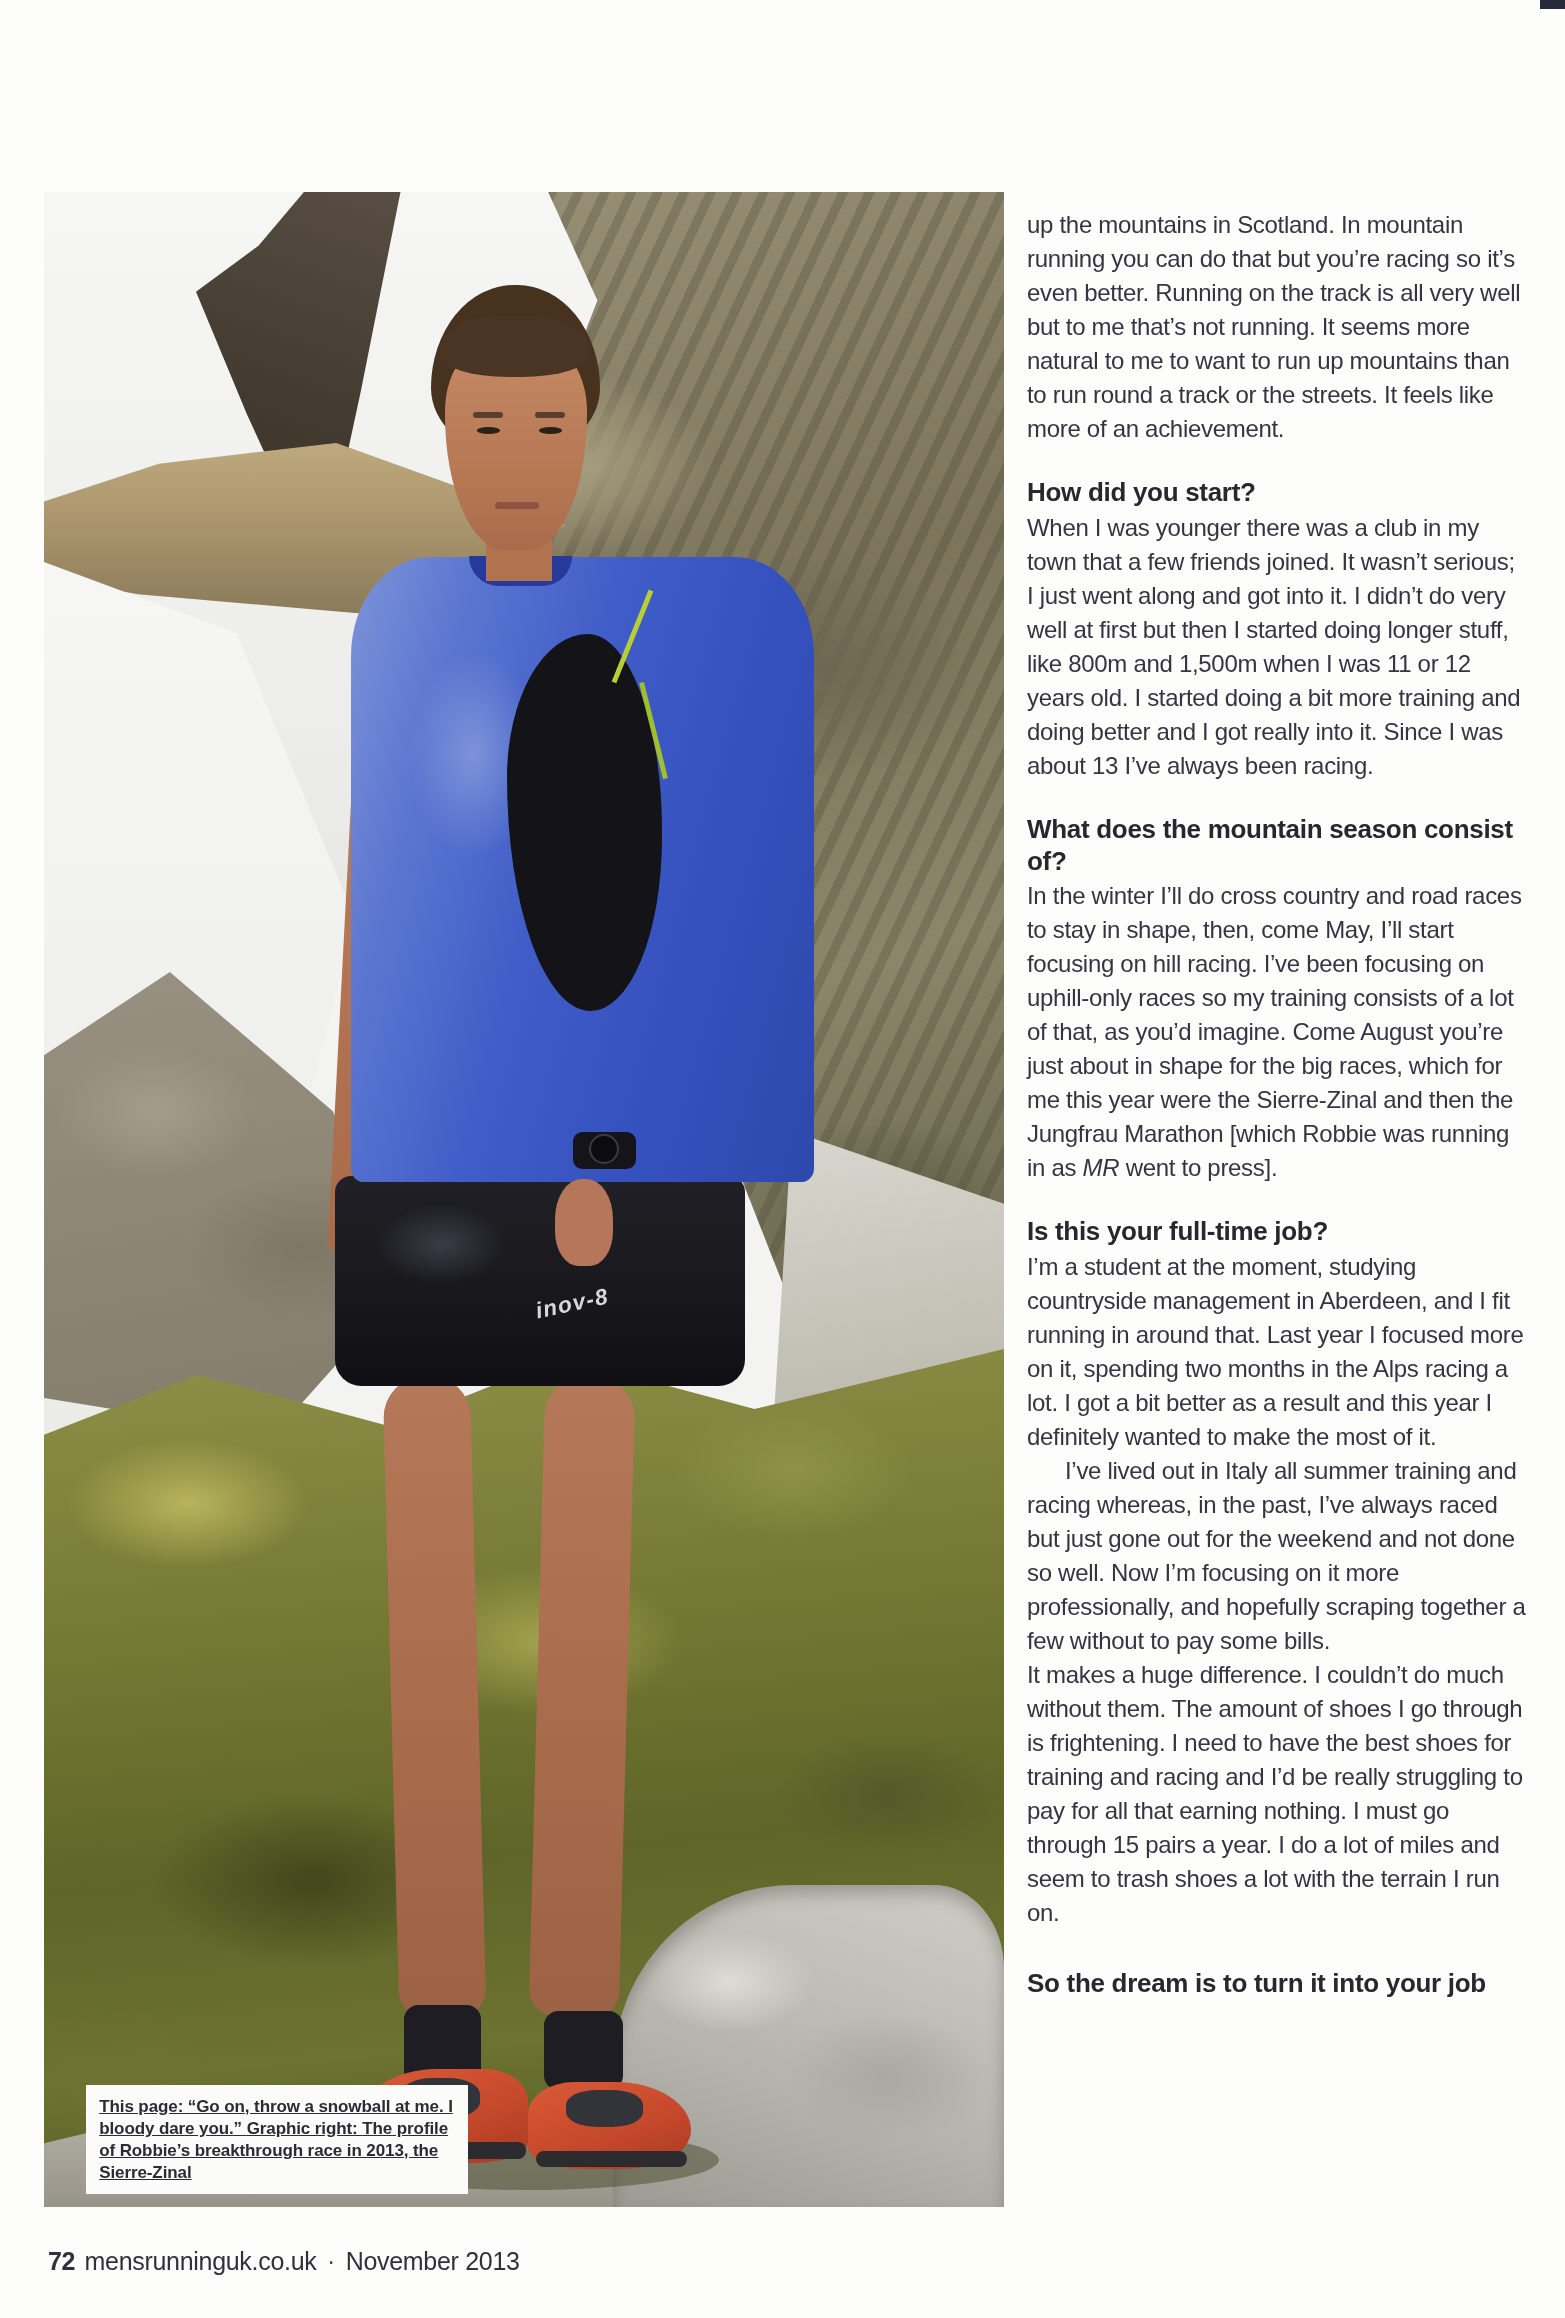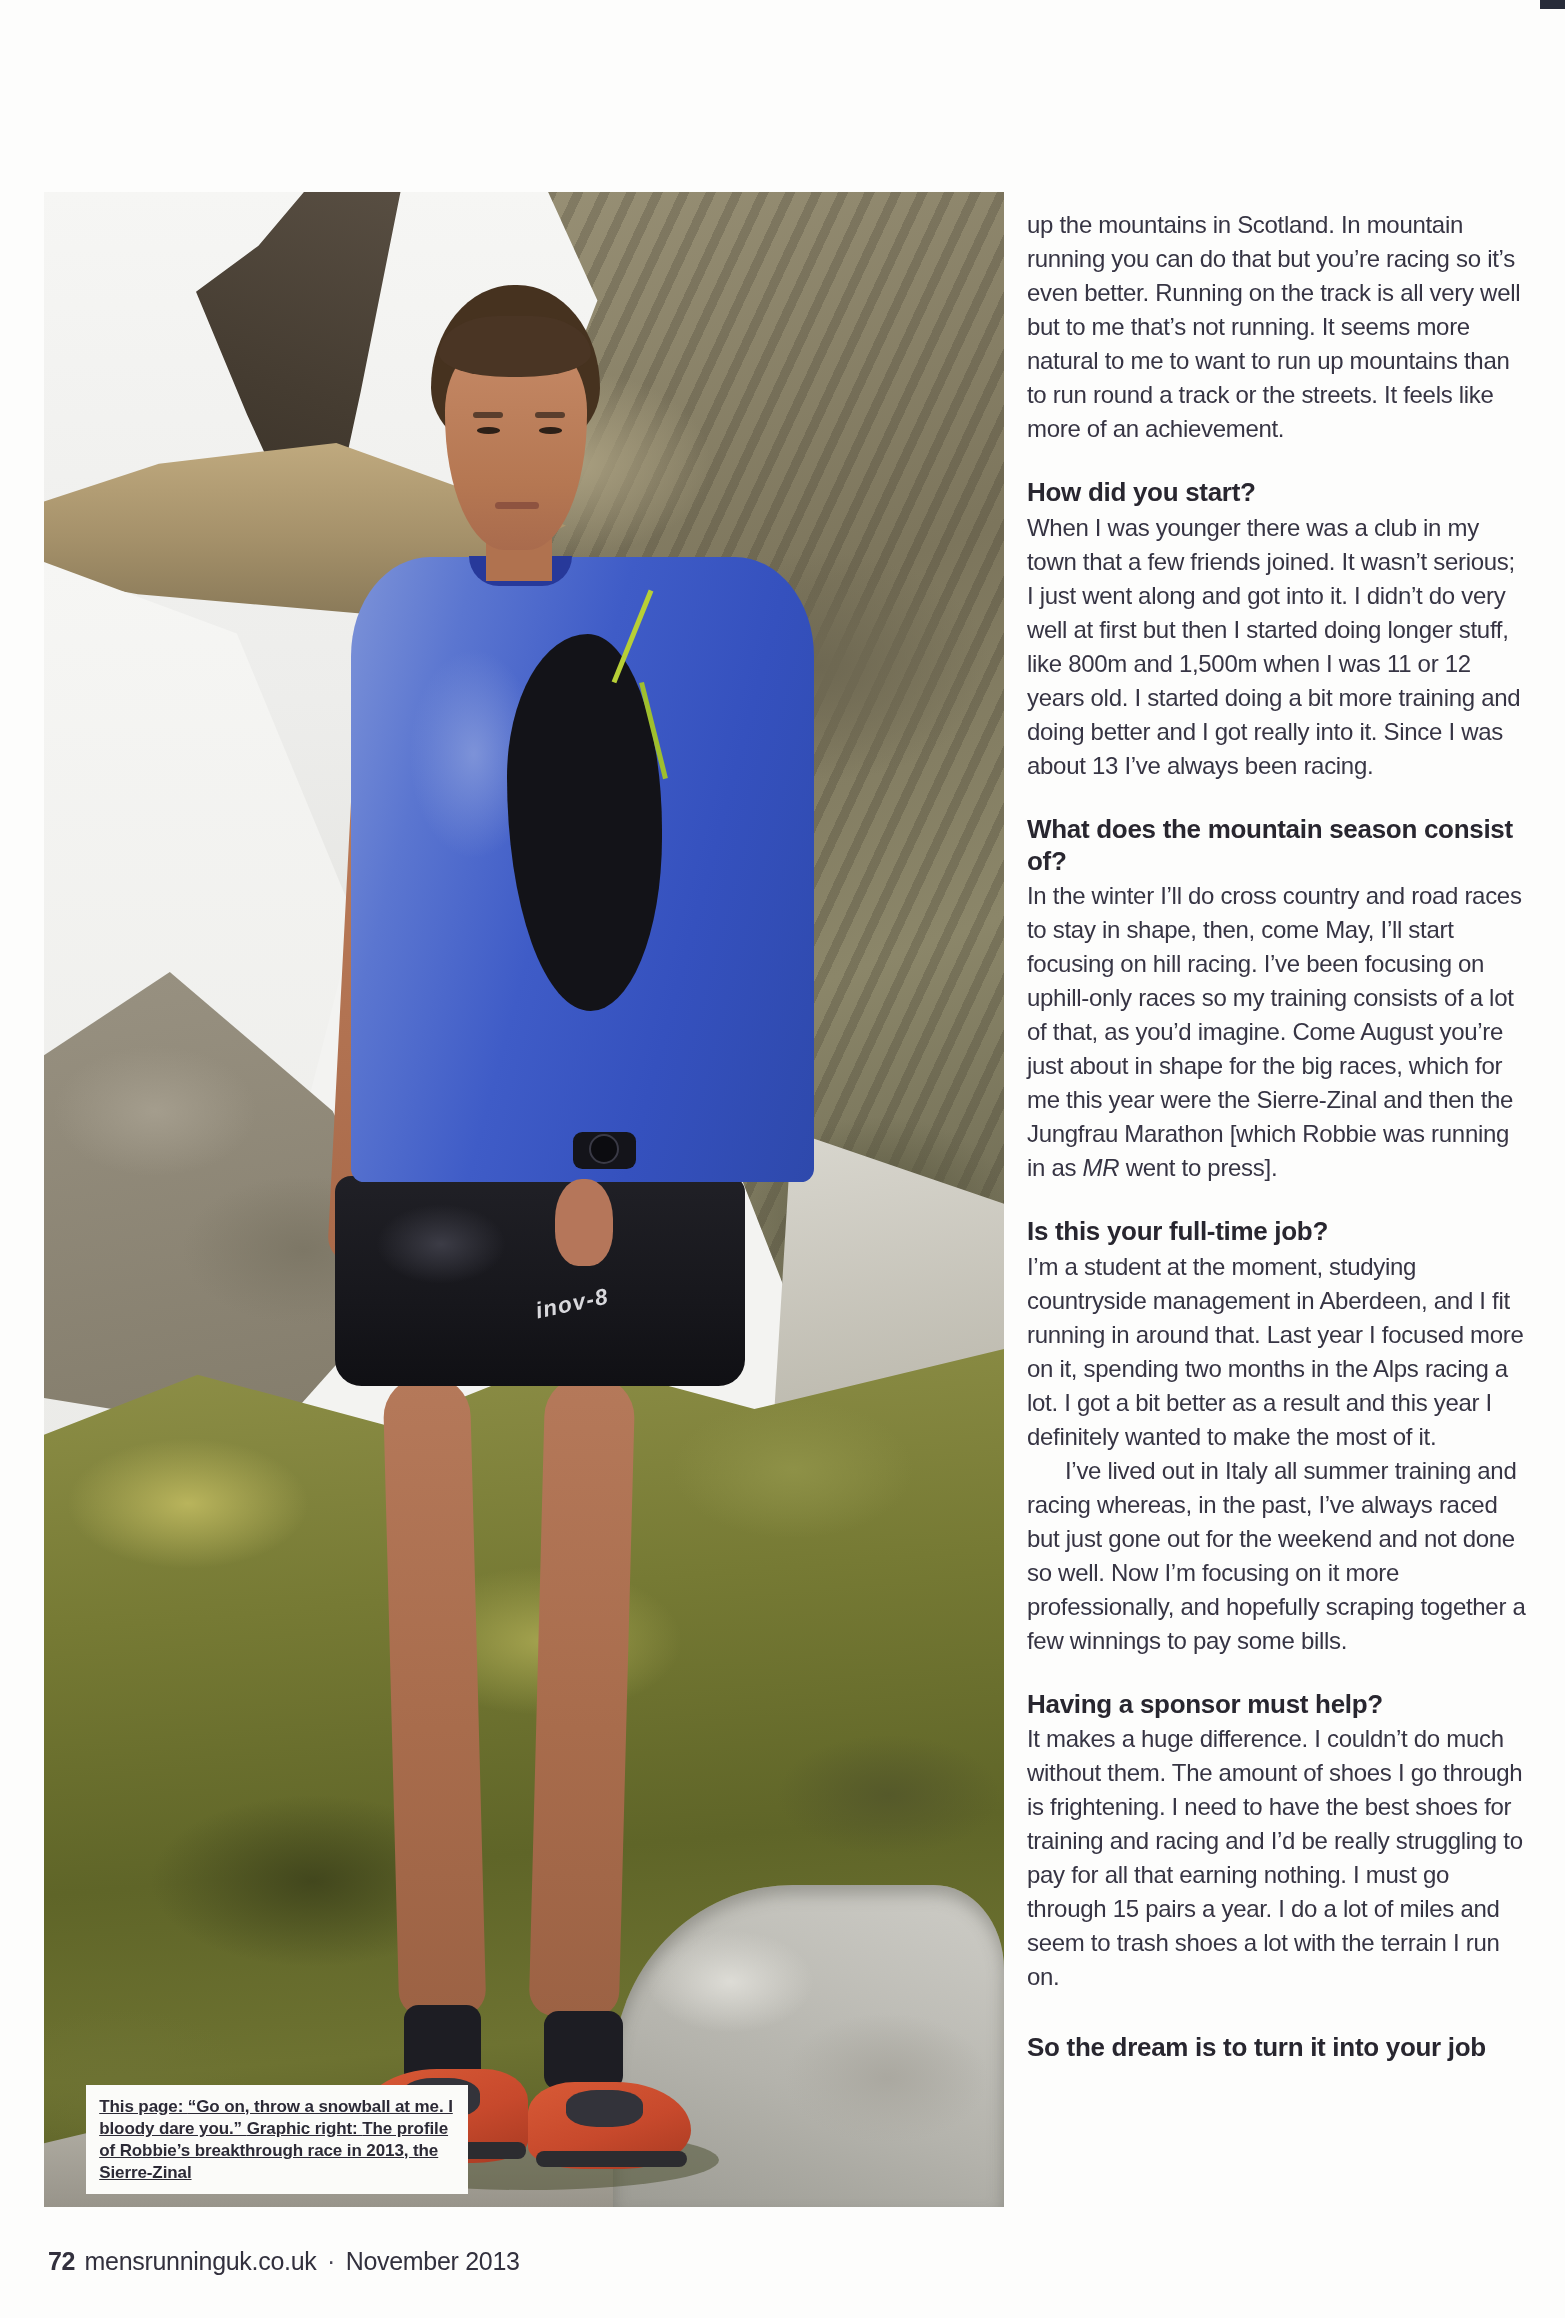--- a/index.html
+++ b/index.html
@@ -175,22 +175,21 @@
 <div class="caption"><span style="font-weight: 700;">This page: </span><span style="font-weight: 700;">“Go on, throw a snowball at me. I bloody dare you.” </span><span style="font-weight: 700;">Graphic right: </span><span style="font-weight: 700;">The profile of Robbie’s breakthrough race in 2013, the Sierre-Zinal</span></div>
 
 <div class="column">
     <p><span>up the mountains in Scotland. In mountain running you can do that but you’re racing so it’s even better. Running on the track is all very well but to me that’s not running. It seems more natural to me to want to run up mountains than to run round a track or the streets. It feels like more of an achievement.</span></p>
     <h2><span>How did you start?</span></h2>
     <p><span>When I was younger there was a club in my town that a few friends joined. It wasn’t serious; I just went along and got into it. I didn’t do very well at first but then I started doing longer stuff, like 800m and 1,500m when I was 11 or 12 years old. I started doing a bit more training and doing better and I got really into it. Since I was about 13 I’ve always been racing.</span></p>
     <h2><span>What does the mountain season consist of?</span></h2>
     <p><span>In the winter I’ll do cross country and road races to stay in shape, then, come May, I’ll start focusing on hill racing. I’ve been focusing on uphill-only races so my training consists of a lot of that, as you’d imagine. Come August you’re just about in shape for the big races, which for me this year were the Sierre-Zinal and then the Jungfrau Marathon [which Robbie was running in as </span><span class="ital">MR</span><span> went to press].</span></p>
     <h2><span>Is this your full-time job?</span></h2>
     <p><span>I’m a student at the moment, studying countryside management in Aberdeen, and I fit running in around that. Last year I focused more on it, spending two months in the Alps racing a lot. I got a bit better as a result and this year I definitely wanted to make the most of it.</span></p>
-    <p class="indent"><span>I’ve lived out in Italy all summer training and racing whereas, in the past, I’ve always raced but just gone out for the weekend and not done so well. Now I’m focusing on it more professionally, and hopefully scraping together a few winnings to pay some bills.</span></p>
-    <h2><span>Having a sponsor must help?</span></h2>
+    <p class="indent"><span>I’ve lived out in Italy all summer training and racing whereas, in the past, I’ve always raced but just gone out for the weekend and not done so well. Now I’m focusing on it more professionally, and hopefully scraping together a few without to pay some bills.</span></p>
     <p><span>It makes a huge difference. I couldn’t do much without them. The amount of shoes I go through is frightening. I need to have the best shoes for training and racing and I’d be really struggling to pay for all that earning nothing. I must go through 15 pairs a year. I do a lot of miles and seem to trash shoes a lot with the terrain I run on.</span></p>
     <h2 class="final"><span>So the dream is to turn it into your job</span></h2>
   </div>
 
 <div class="footer">
   <span class="pn">72</span><span>mensrunninguk.co.uk</span><span class="sep">·</span><span>November 2013</span>
 </div>
 
 
 </body></html>

